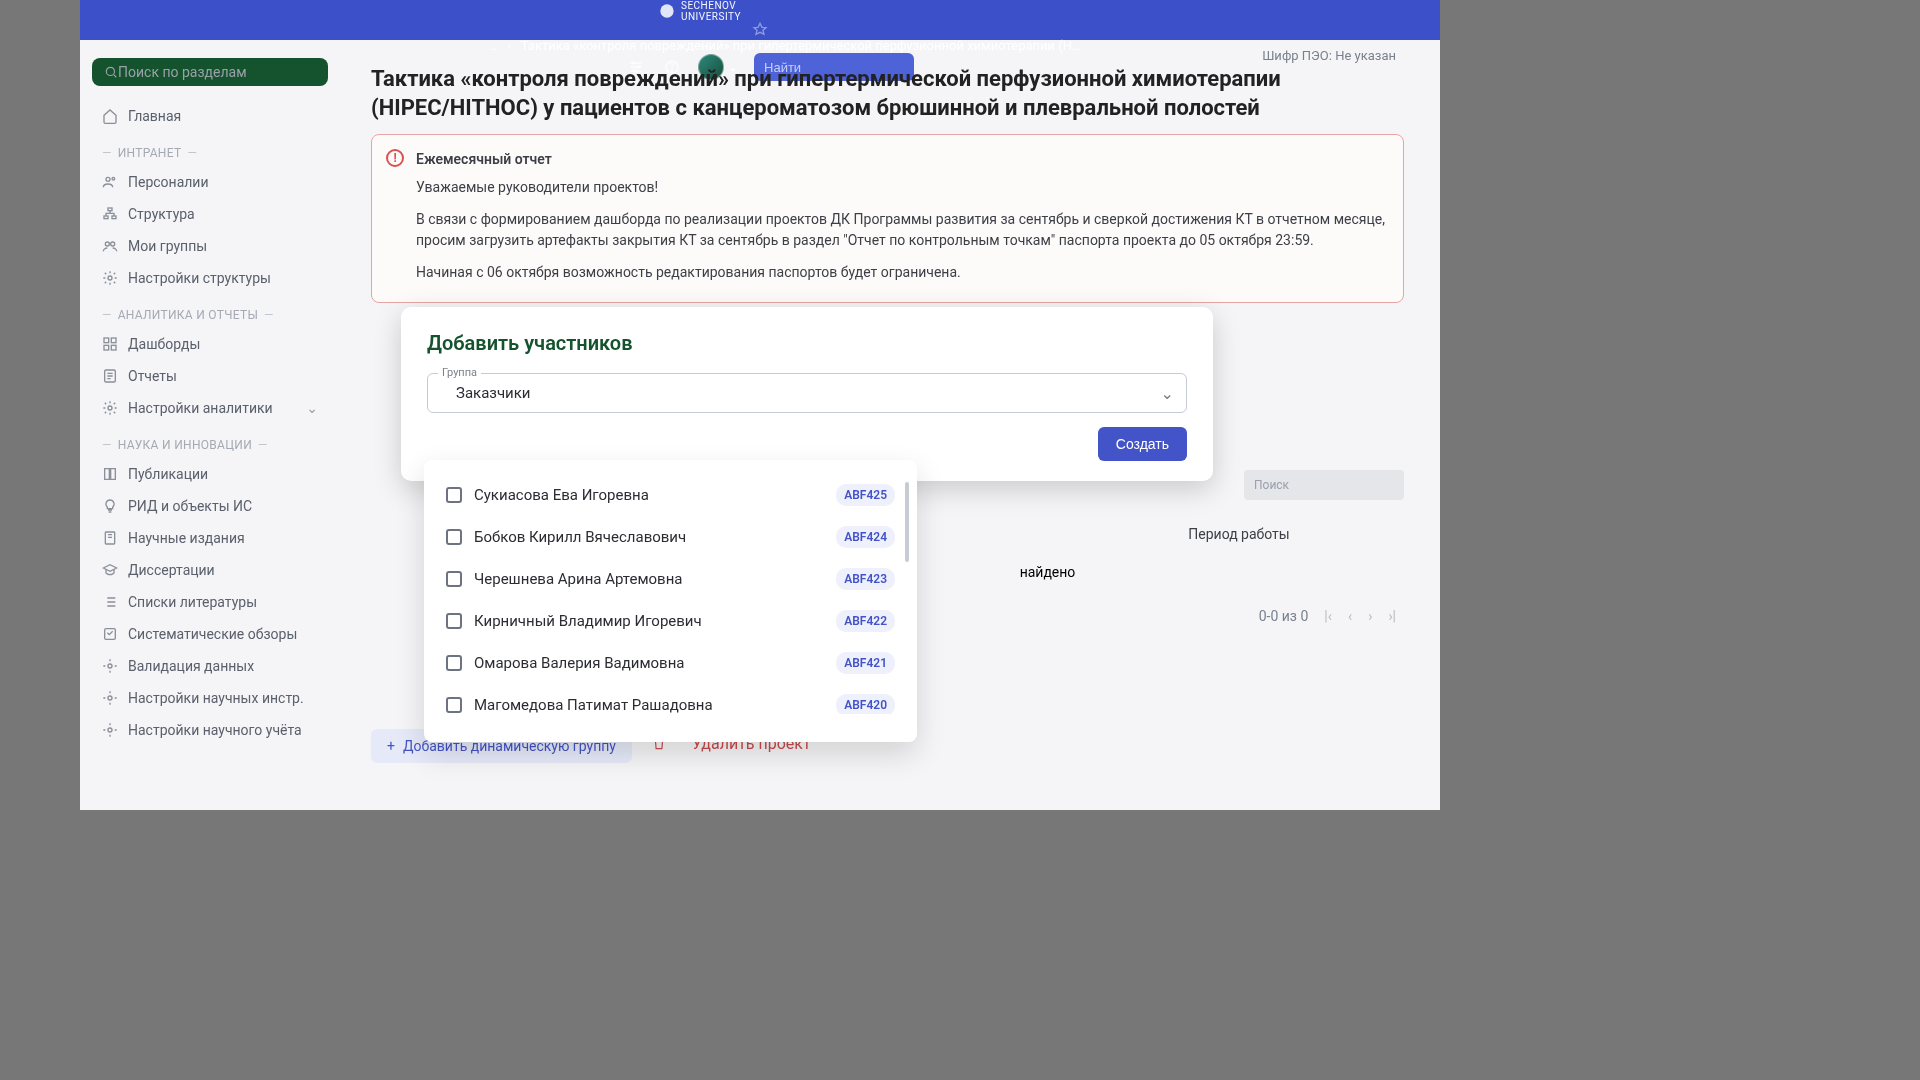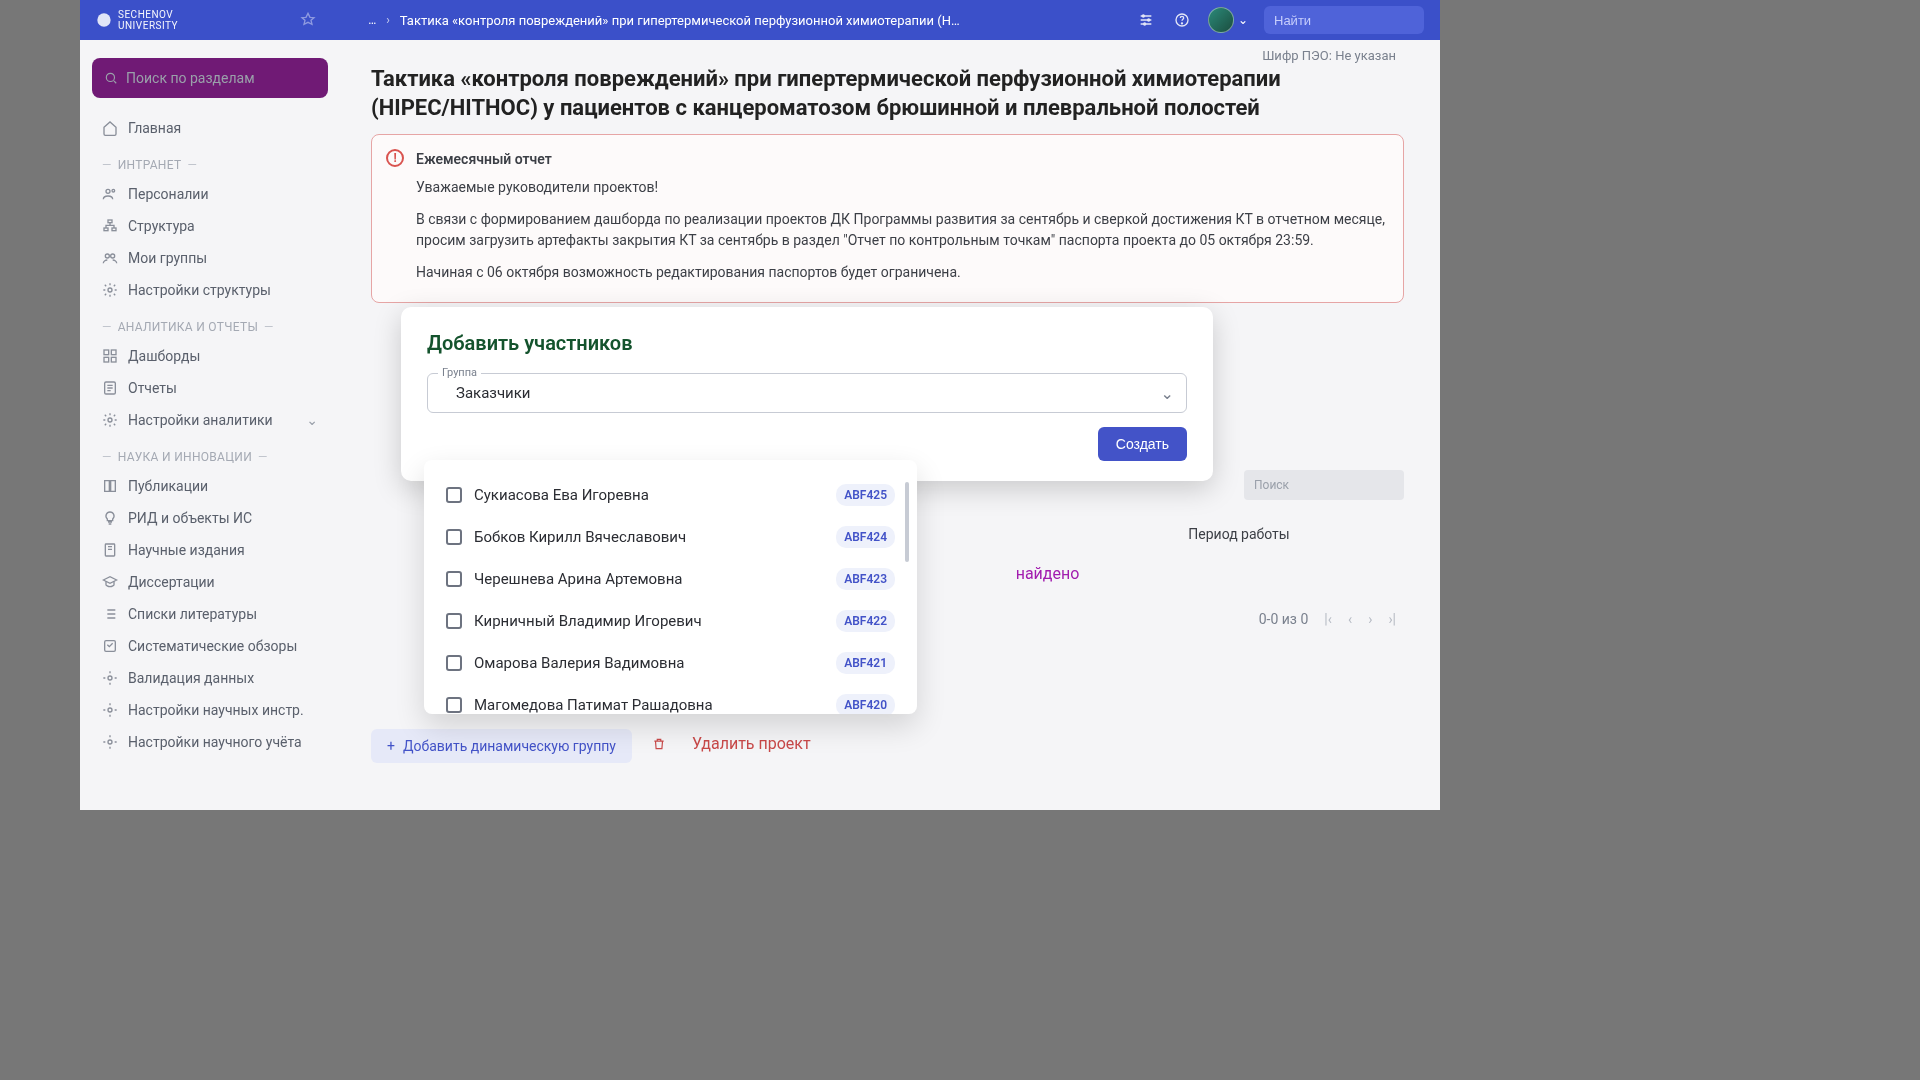--- a/index.html
+++ b/index.html
@@ -33,20 +33,21 @@
       left: 80px;
       top: 0;
       width: 1360px;
       height: 40px;
       background: #3b50c9;
       display: flex;
       align-items: center;
       padding: 0 16px;
       color: #fff;
       font-size: 12px;
+      flex-direction: column;
     }
     .logo {
       display: flex;
       align-items: center;
       gap: 6px;
       margin-right: 120px;
     }
     .logo-text {
       font-size: 10px;
       line-height: 1.1;
@@ -115,27 +116,26 @@
     .search-box input::placeholder { color: #c7cefc; }
 
     .sidebar {
       position: absolute;
       left: 80px;
       top: 40px;
       width: 260px;
       padding: 18px 12px;
     }
     .sidebar-search {
-      background: #701a75;
+      background: #14532d;
       border-radius: 8px;
-      height: 40px;
+      height: 28px;
       display: flex;
       align-items: center;
       padding: 0 12px;
-      gap: 8px;
       color: #9aa0aa;
       font-size: 14px;
       margin-bottom: 14px;
     }
     .sidebar-item {
       display: flex;
       align-items: center;
       gap: 10px;
       padding: 8px 10px;
       font-size: 14px;
@@ -248,22 +248,22 @@
       font-size: 14px;
       padding: 12px 0;
       display: flex;
     }
     .col-period {
       margin-left: auto;
       width: 330px;
       text-align: center;
     }
     .empty-row {
-      color: #a21caf;
-      font-size: 16px;
+      color: #000000;
+      font-size: 14px;
       padding: 10px 0;
     }
     .pager {
       text-align: right;
       padding: 18px 8px;
       color: #7a818e;
       display: flex;
       justify-content: flex-end;
       align-items: center;
       gap: 16px;
@@ -383,21 +383,21 @@
     }
 
     .dropdown {
       position: absolute;
       left: 344px;
       top: 460px;
       width: 493px;
       background: #fff;
       border-radius: 8px;
       box-shadow: 0 12px 30px rgba(0,0,0,0.14);
-      padding: 14px 6px 0 18px;
+      padding: 14px 6px 28px 18px;
       pointer-events: auto;
     }
     .dd-scroll {
       max-height: 240px;
       overflow: hidden;
       position: relative;
       padding-right: 12px;
     }
     .dd-item {
       display: flex;

